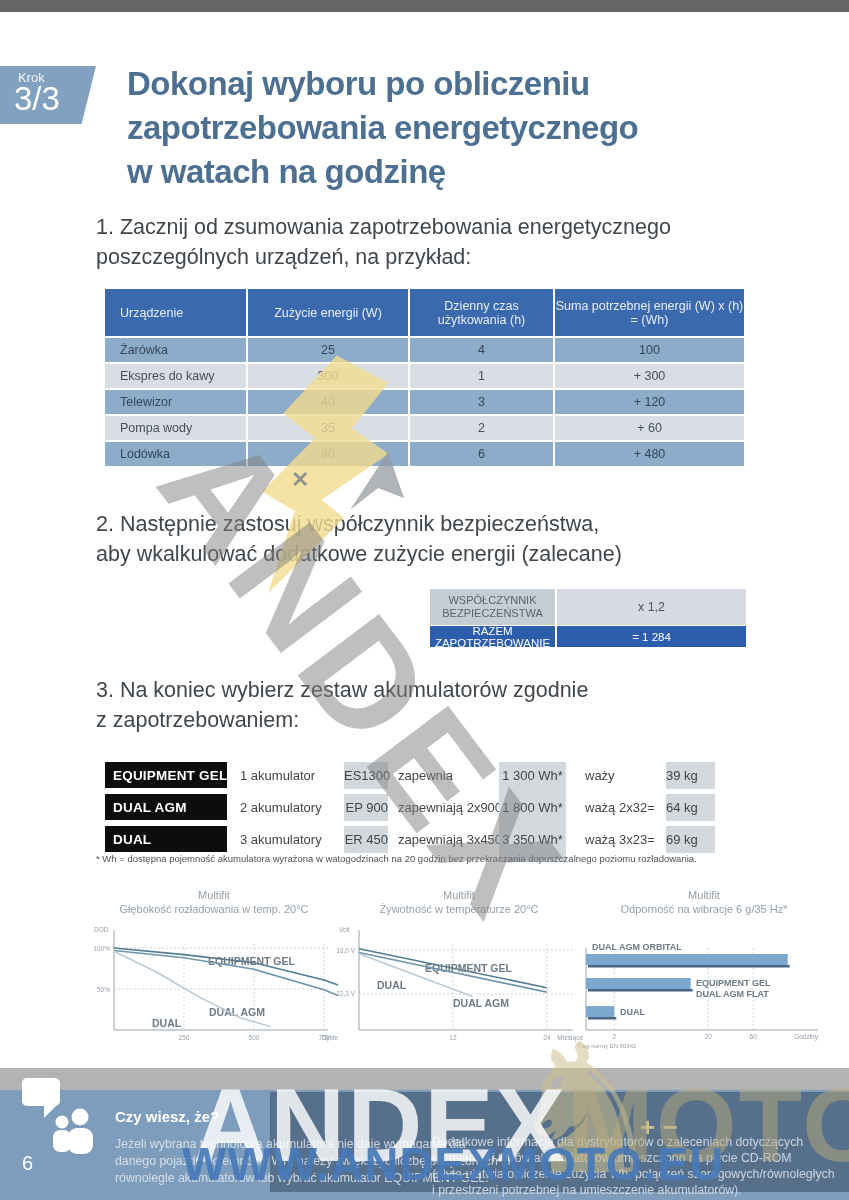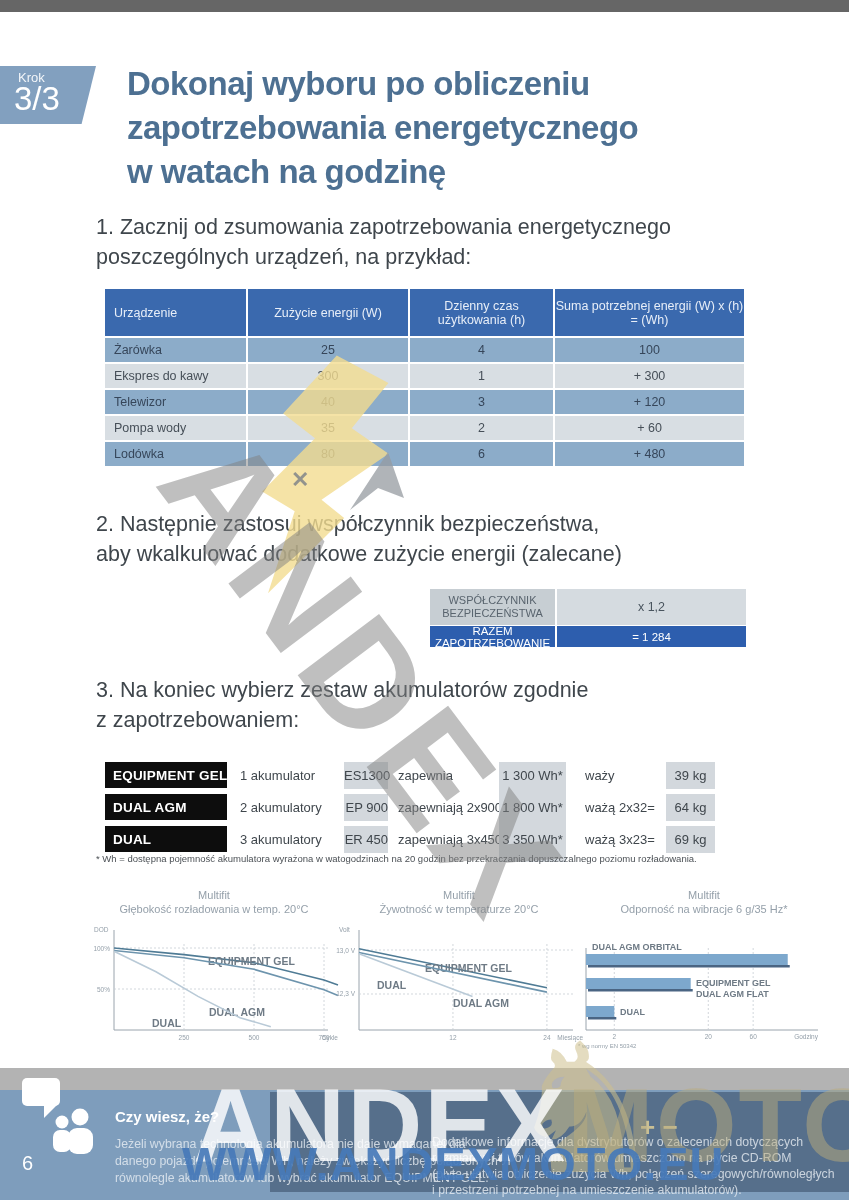--- a/index.html
+++ b/index.html
@@ -23,21 +23,21 @@
   .step{color:var(--text-dark);font-size:21.5px;line-height:30px;font-weight:400}
   .s1{left:96px;top:200px}.s2{left:96px;top:497px}.s3{left:96px;top:663px}
   .title span,.step span{display:block}
   
   .t1{left:105px;top:277px;width:646px}
   .t1 .tr{display:flex;gap:2px;margin-bottom:2px}
   .t1 .c{display:flex;align-items:center;justify-content:center;text-align:center;font-size:12.5px}
   .t1 .w0{width:141px}.t1 .w1{width:160px}.t1 .w2{width:143px}.t1 .w3{width:189px}
   .t1 .th{height:47px;background:var(--header-blue);color:#e7eef8;line-height:14px}
   .t1 .td{height:24px}
-  .t1 .first{justify-content:flex-start;text-align:center;padding-left:9px}
+  .t1 .first{justify-content:flex-start;text-align:center;padding-left:15px}
   .t1 .odd .td{background:var(--row-blue);color:#36465a}
   .t1 .even .td{background:var(--row-gray);color:#464f58}
   .t1 .total{margin-left:303px}
   .t1 .total .c{background:var(--total-blue);color:#fff;height:25px}
   
   .t2{left:430px;top:577px;width:316px}
   .t2 .tr{display:flex;gap:2px;margin-bottom:1px}
   .t2 .c{display:flex;align-items:center;justify-content:center;text-align:center}
   .t2 .lab{width:125px}.t2 .val{width:189px}
   .t2 .r1 .c{height:36px}
@@ -48,21 +48,21 @@
   .brow{left:0;width:849px;height:27px}
   .b0{top:750px}.b1{top:782px}.b2{top:814px}
   .brow>span{position:absolute;font-size:13px;color:var(--text-dark);line-height:27px;white-space:nowrap}
   .bname{left:105px;width:122px;height:26px;background:#0d0d0d;color:#fff !important;
          font-weight:bold;font-size:13.5px !important;line-height:26px;padding-left:8px;letter-spacing:.2px}
   .bqty{left:240px}
   .bmodel{left:344px;width:44px;height:27px;background:var(--box-gray);text-align:right}
   .bprov{left:398px}
   .bwh{left:499px;width:67px;height:36px;background:var(--box-gray);text-align:center}
   .bwgh{left:585px}
-  .bkg{left:666px;width:49px;height:27px;background:var(--box-gray);text-align:center}
+  .bkg{left:666px;width:49px;height:27px;background:var(--box-gray);}
   .footnote{left:96px;top:841px;font-size:9.5px;color:#4b5055}
   
   .chart{top:876px;width:252px;text-align:center}
   .ch0{left:88px}.ch1{left:333px}.ch2{left:568px;width:272px}
   .chart-title,.chart-sub{font-size:11px;line-height:14px;color:var(--chart-text)}
   .chart svg{display:block;margin-top:2px}
   .chart svg text{font-family:"Liberation Sans",sans-serif}
   
   .wm{pointer-events:none}
   .wm-diag{left:262px;top:390px;font-size:148px;font-weight:800;letter-spacing:8px;

